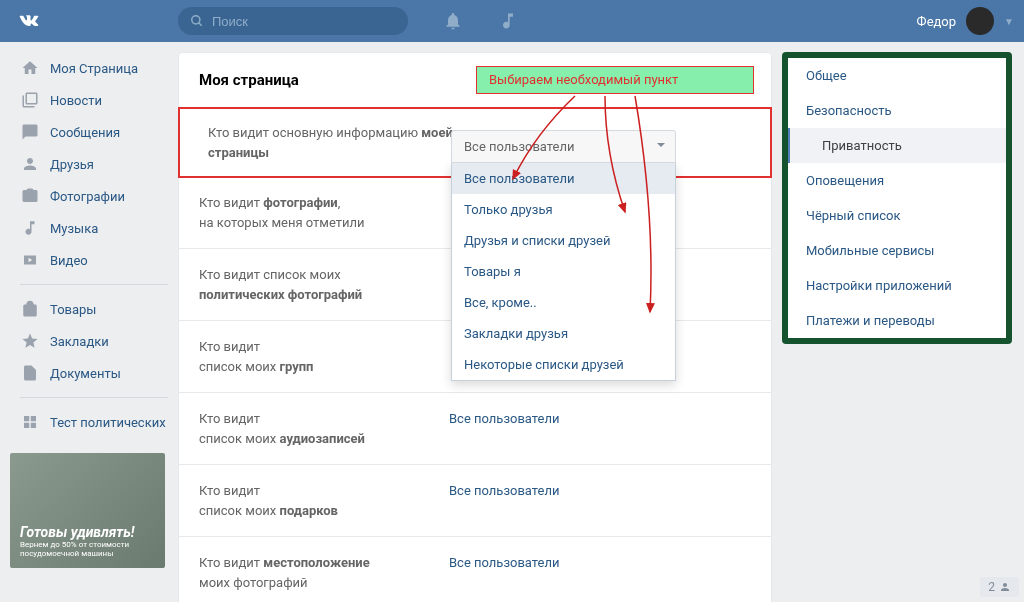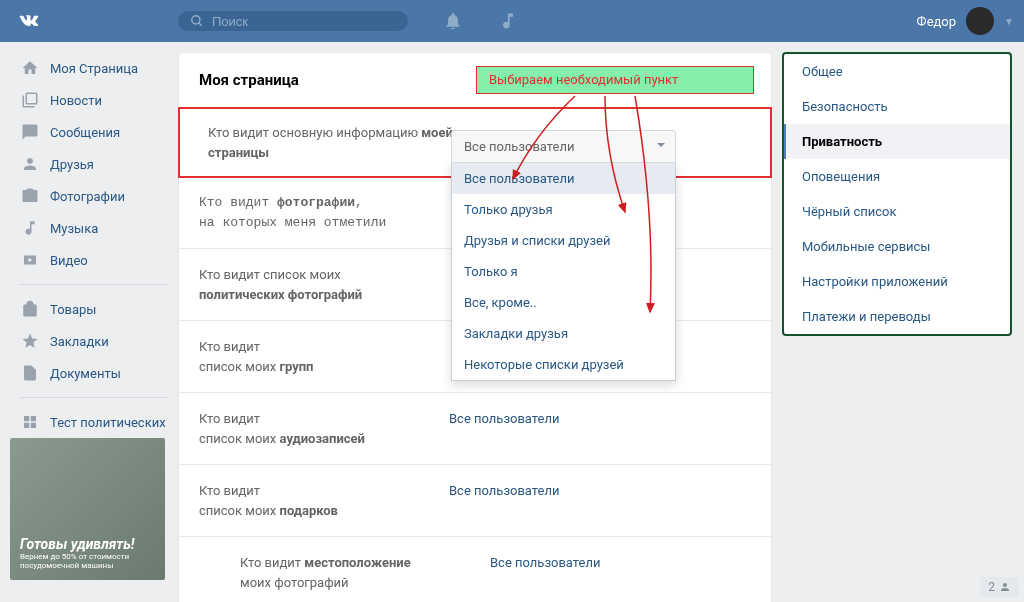--- a/index.html
+++ b/index.html
@@ -1,39 +1,39 @@
 <!DOCTYPE html>
 <html><head>
 <meta charset="utf-8">
 <style>
 * { margin: 0; padding: 0; box-sizing: border-box; }
 body { font-family: -apple-system, BlinkMacSystemFont, "Segoe UI", Roboto, Helvetica, Arial, sans-serif; background: #edeef0; width: 1024px; height: 602px; overflow: hidden; font-size: 13px; }
 
 
 .header { background: #4a76a8; height: 42px; display: flex; align-items: center; padding: 0 10px; position: relative; }
 .logo { width: 28px; height: 28px; margin-left: 5px; }
-.search-box { background: #3a6592; border-radius: 14px; height: 20px; width: 230px; display: flex; align-items: center; padding: 0 12px; margin-left: 135px; }
+.search-box { background: #3a6592; border-radius: 14px; height: 28px; width: 230px; display: flex; align-items: center; padding: 0 12px; margin-left: 135px; }
 .search-icon { color: #8fadc8; margin-right: 8px; }
 .search-input { background: transparent; border: none; color: #8fadc8; font-size: 13px; outline: none; flex: 1; }
 .search-input::placeholder { color: #8fadc8; }
 .header-icons { display: flex; gap: 35px; margin-left: 35px; }
 .header-icon { color: #8fadc8; font-size: 18px; }
 .user-area { position: absolute; right: 10px; display: flex; align-items: center; gap: 10px; color: #fff; font-size: 13px; }
 .avatar { width: 28px; height: 28px; border-radius: 50%; background: #2a2a2a; display: flex; align-items: center; justify-content: center; font-size: 7px; color: #aaa; }
 .caret-down { color: #8fadc8; font-size: 10px; }
 
 
 .container { display: flex; padding: 10px 0 0 0; }
 
 
 .left-sidebar { width: 178px; padding-left: 10px; }
 .nav-item { display: flex; align-items: center; padding: 6px 10px; color: #2a5885; gap: 10px; cursor: pointer; }
 .nav-icon { width: 20px; height: 20px; display: flex; align-items: center; justify-content: center; color: #99a2ad; }
 .nav-divider { height: 1px; background: #d7d8db; margin: 8px 10px; }
-.ad-block { width: 155px; height: 142px; background: linear-gradient(135deg, #8b9a8e 0%, #6b7a6e 100%); position: relative; border-radius: 2px; overflow: hidden; }
+.ad-block { margin-top: 15px; width: 155px; height: 115px; background: linear-gradient(135deg, #8b9a8e 0%, #6b7a6e 100%); position: relative; border-radius: 2px; overflow: hidden; }
 .ad-overlay { position: absolute; bottom: 10px; left: 10px; color: #fff; }
 .ad-title { font-size: 14px; font-style: italic; font-weight: bold; }
 .ad-sub { font-size: 8px; }
 
 
 .main { width: 594px; background: #fff; border: 1px solid #e7e8ec; border-radius: 4px; margin-right: 10px; }
 .main-header { padding: 18px 20px; border-bottom: 1px solid #e7e8ec; font-size: 15px; font-weight: bold; color: #000; }
 .setting-row { display: flex; padding: 16px 20px; border-bottom: 1px solid #e7e8ec; position: relative; }
 .setting-label { width: 250px; color: #656565; line-height: 1.5; font-size: 13px; }
 .setting-label b { font-weight: bold; }
@@ -42,23 +42,23 @@
 
 
 .dropdown-container { position: absolute; left: 451px; top: 130px; width: 225px; z-index: 100; }
 .dropdown-selected { background: #f7f7f7; border: 1px solid #d3d9de; border-radius: 3px 3px 0 0; padding: 8px 25px 8px 12px; color: #656565; font-size: 13px; position: relative; }
 .dropdown-caret { position: absolute; right: 10px; top: 12px; width: 0; height: 0; border-left: 4px solid transparent; border-right: 4px solid transparent; border-top: 4px solid #818c99; }
 .dropdown-list { background: #fff; border: 1px solid #c5d0db; border-top: none; box-shadow: 0 4px 10px rgba(0,0,0,0.15); }
 .dropdown-item { padding: 8px 12px; color: #2a5885; font-size: 13px; cursor: pointer; }
 .dropdown-item.highlighted { background: #e5ebf1; }
 
 
-.right-sidebar { width: 230px; background: #fff; border: 2px solid #14532d; border-radius: 4px; height: fit-content; }
+.right-sidebar { width: 230px; background: #fff; border: 6px solid #14532d; border-radius: 4px; height: fit-content; }
 .rs-item { padding: 10px 18px; color: #2a5885; font-size: 13px; cursor: pointer; }
-.rs-item.active { font-weight: bold; color: #000000; background: #f0f2f5; border-left: 2px solid #5181b8; padding-left: 16px; }
+.rs-item.active { font-weight: normal; color: #404040; background: #f0f2f5; border-left: 2px solid #5181b8; padding-left: 32px; }
 
 
 .annotation-box { position: absolute; left: 476px; top: 66px; width: 278px; height: 28px; background: #86efac; border: 1px solid #e03030; color: #e03030; font-size: 13px; padding: 5px 12px; z-index: 200; }
 
 
 .arrow-svg { position: absolute; z-index: 150; pointer-events: none; }
 
 
 .friends-badge { position: absolute; bottom: 5px; right: 5px; background: #e5e9ed; color: #818c99; font-size: 12px; padding: 3px 8px; border-radius: 3px; display: flex; align-items: center; gap: 4px; }
 </style>
@@ -196,21 +196,21 @@
   </div>
 
   <div class="main">
     <div class="main-header">Моя страница</div>
     <div id="settings-rows">
         <div class="setting-row red-box">
           <div class="setting-label" style="white-space: pre-line;">Кто видит основную информацию <b>моей страницы</b></div>
           <div class="setting-value"></div>
         </div>
         <div class="setting-row">
-          <div class="setting-label" style="white-space: pre-line; font-family: Liberation Mono, monospace;">Кто видит <b>фотографии</b>,
+          <div class="setting-label" style="white-space: pre-line;">Кто видит <b>фотографии</b>,
 на которых меня отметили</div>
           <div class="setting-value"></div>
         </div>
         <div class="setting-row">
           <div class="setting-label" style="white-space: pre-line;">Кто видит список моих
 <b>политических фотографий</b></div>
           <div class="setting-value"></div>
         </div>
         <div class="setting-row">
           <div class="setting-label" style="white-space: pre-line;">Кто видит
@@ -221,21 +221,21 @@
           <div class="setting-label" style="white-space: pre-line;">Кто видит
 список моих <b>аудиозаписей</b></div>
           <div class="setting-value">Все пользователи</div>
         </div>
         <div class="setting-row">
           <div class="setting-label" style="white-space: pre-line;">Кто видит
 список моих <b>подарков</b></div>
           <div class="setting-value">Все пользователи</div>
         </div>
         <div class="setting-row">
-          <div class="setting-label" style="white-space: pre-line; margin-left: 41px;">Кто видит <b>местоположение</b>
+          <div class="setting-label" style="white-space: pre-line;">Кто видит <b>местоположение</b>
 моих фотографий</div>
           <div class="setting-value">Все пользователи</div>
         </div>
       </div>
   </div>
 
   <div class="right-sidebar" id="right-sidebar">
       <div class="rs-item">Общее</div>
       <div class="rs-item">Безопасность</div>
       <div class="rs-item active">Приватность</div>
@@ -252,21 +252,21 @@
 
 <div class="dropdown-container">
   <div class="dropdown-selected">
     <span>Все пользователи</span>
     <div class="dropdown-caret"></div>
   </div>
   <div class="dropdown-list" id="dropdown-list">
       <div class="dropdown-item highlighted">Все пользователи</div>
       <div class="dropdown-item">Только друзья</div>
       <div class="dropdown-item">Друзья и списки друзей</div>
-      <div class="dropdown-item">Только я</div>
+      <div class="dropdown-item">Товары я</div>
       <div class="dropdown-item">Все, кроме..</div>
       <div class="dropdown-item">Закладки друзья</div>
       <div class="dropdown-item">Некоторые списки друзей</div>
     </div>
 </div>
 
 <svg class="arrow-svg" style="left:455px;top:94px;" width="250" height="260">
   <defs>
       <marker id="ah" markerWidth="8" markerHeight="8" refX="6" refY="3" orient="auto">
         <path d="M0,0 L7,3 L0,6 Z" fill="#cc1f1f"></path>

